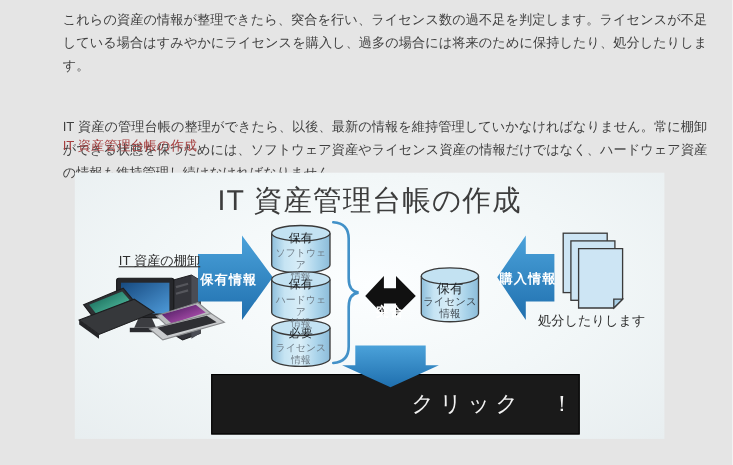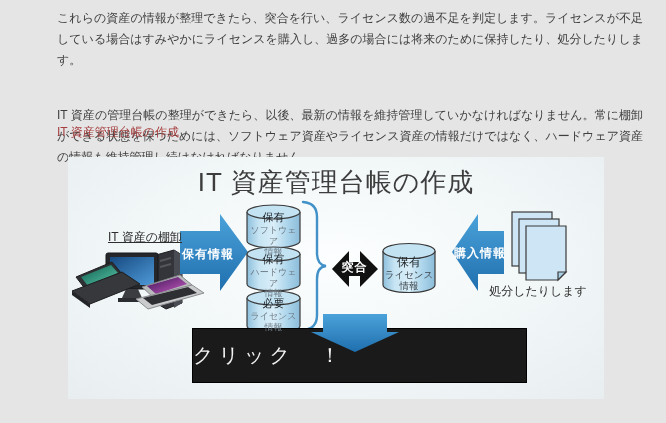--- a/index.html
+++ b/index.html
@@ -23,25 +23,25 @@
              font-size:26px; color:#3d3d3d; letter-spacing:1px; z-index:4; }
   .d-label { position:absolute; z-index:4; text-align:center; color:#2e2e2e; font-size:12px; }
   .arrow-text { position:absolute; z-index:4; text-align:center; color:#ffffff;
                 font-size:12px; font-weight:bold; letter-spacing:1px; }
   .cyl-label { position:absolute; left:179px; width:53px; text-align:center; z-index:4;
                color:#6d7a84; font-size:9px; line-height:10.5px; }
   .cyl-label .l1 { font-size:11px; line-height:13px; color:#1f2428; margin-bottom:1px; }
   .lic-label { position:absolute; left:314px; width:54px; top:98px; text-align:center; z-index:4;
                color:#3f4850; font-size:9.5px; line-height:11px; }
   .lic-label .l1 { font-size:12px; line-height:14px; color:#1f2428; }
-  .match-text { position:absolute; left:262px; top:102px; width:49px; z-index:4; text-align:center;
+  .match-text { position:absolute; left:262px; top:118px; width:49px; z-index:4; text-align:center;
                 color:#fff; font-size:12px; font-weight:bold; letter-spacing:1px; }
-  .click-bar { position:absolute; left:124px; top:171px; width:335px; height:55px; z-index:2;
+  .click-bar { position:absolute; left:124px; top:183px; width:335px; height:55px; z-index:2;
                background:#1a1a1a; border:1px solid #000; display:flex; align-items:center;
-               justify-content:flex-start; cursor:pointer; }
+               justify-content:flex-end; cursor:pointer; }
   .click-bar span { color:#f2f2f2; font-size:20px; letter-spacing:5px; }
   svg.down-arrow { position:absolute; left:240px; top:153px; z-index:3; }
 </style>
 </head>
 <body>
 
 <div class="page">
 
   <p class="para" id="p1">これらの資産の情報が整理できたら、突合を行い、ライセンス数の過不足を判定します。ライセンスが不足している場合はすみやかにライセンスを購入し、過多の場合には将来のために保持したり、処分したりします。</p>
   <p class="para" id="p2">IT 資産の管理台帳の整理ができたら、以後、最新の情報を維持管理していかなければなりません。常に棚卸ができる状態を保つためには、ソフトウェア資産やライセンス資産の情報だけではなく、ハードウェア資産の情報も維持管理し続けなければなりません。</p>

